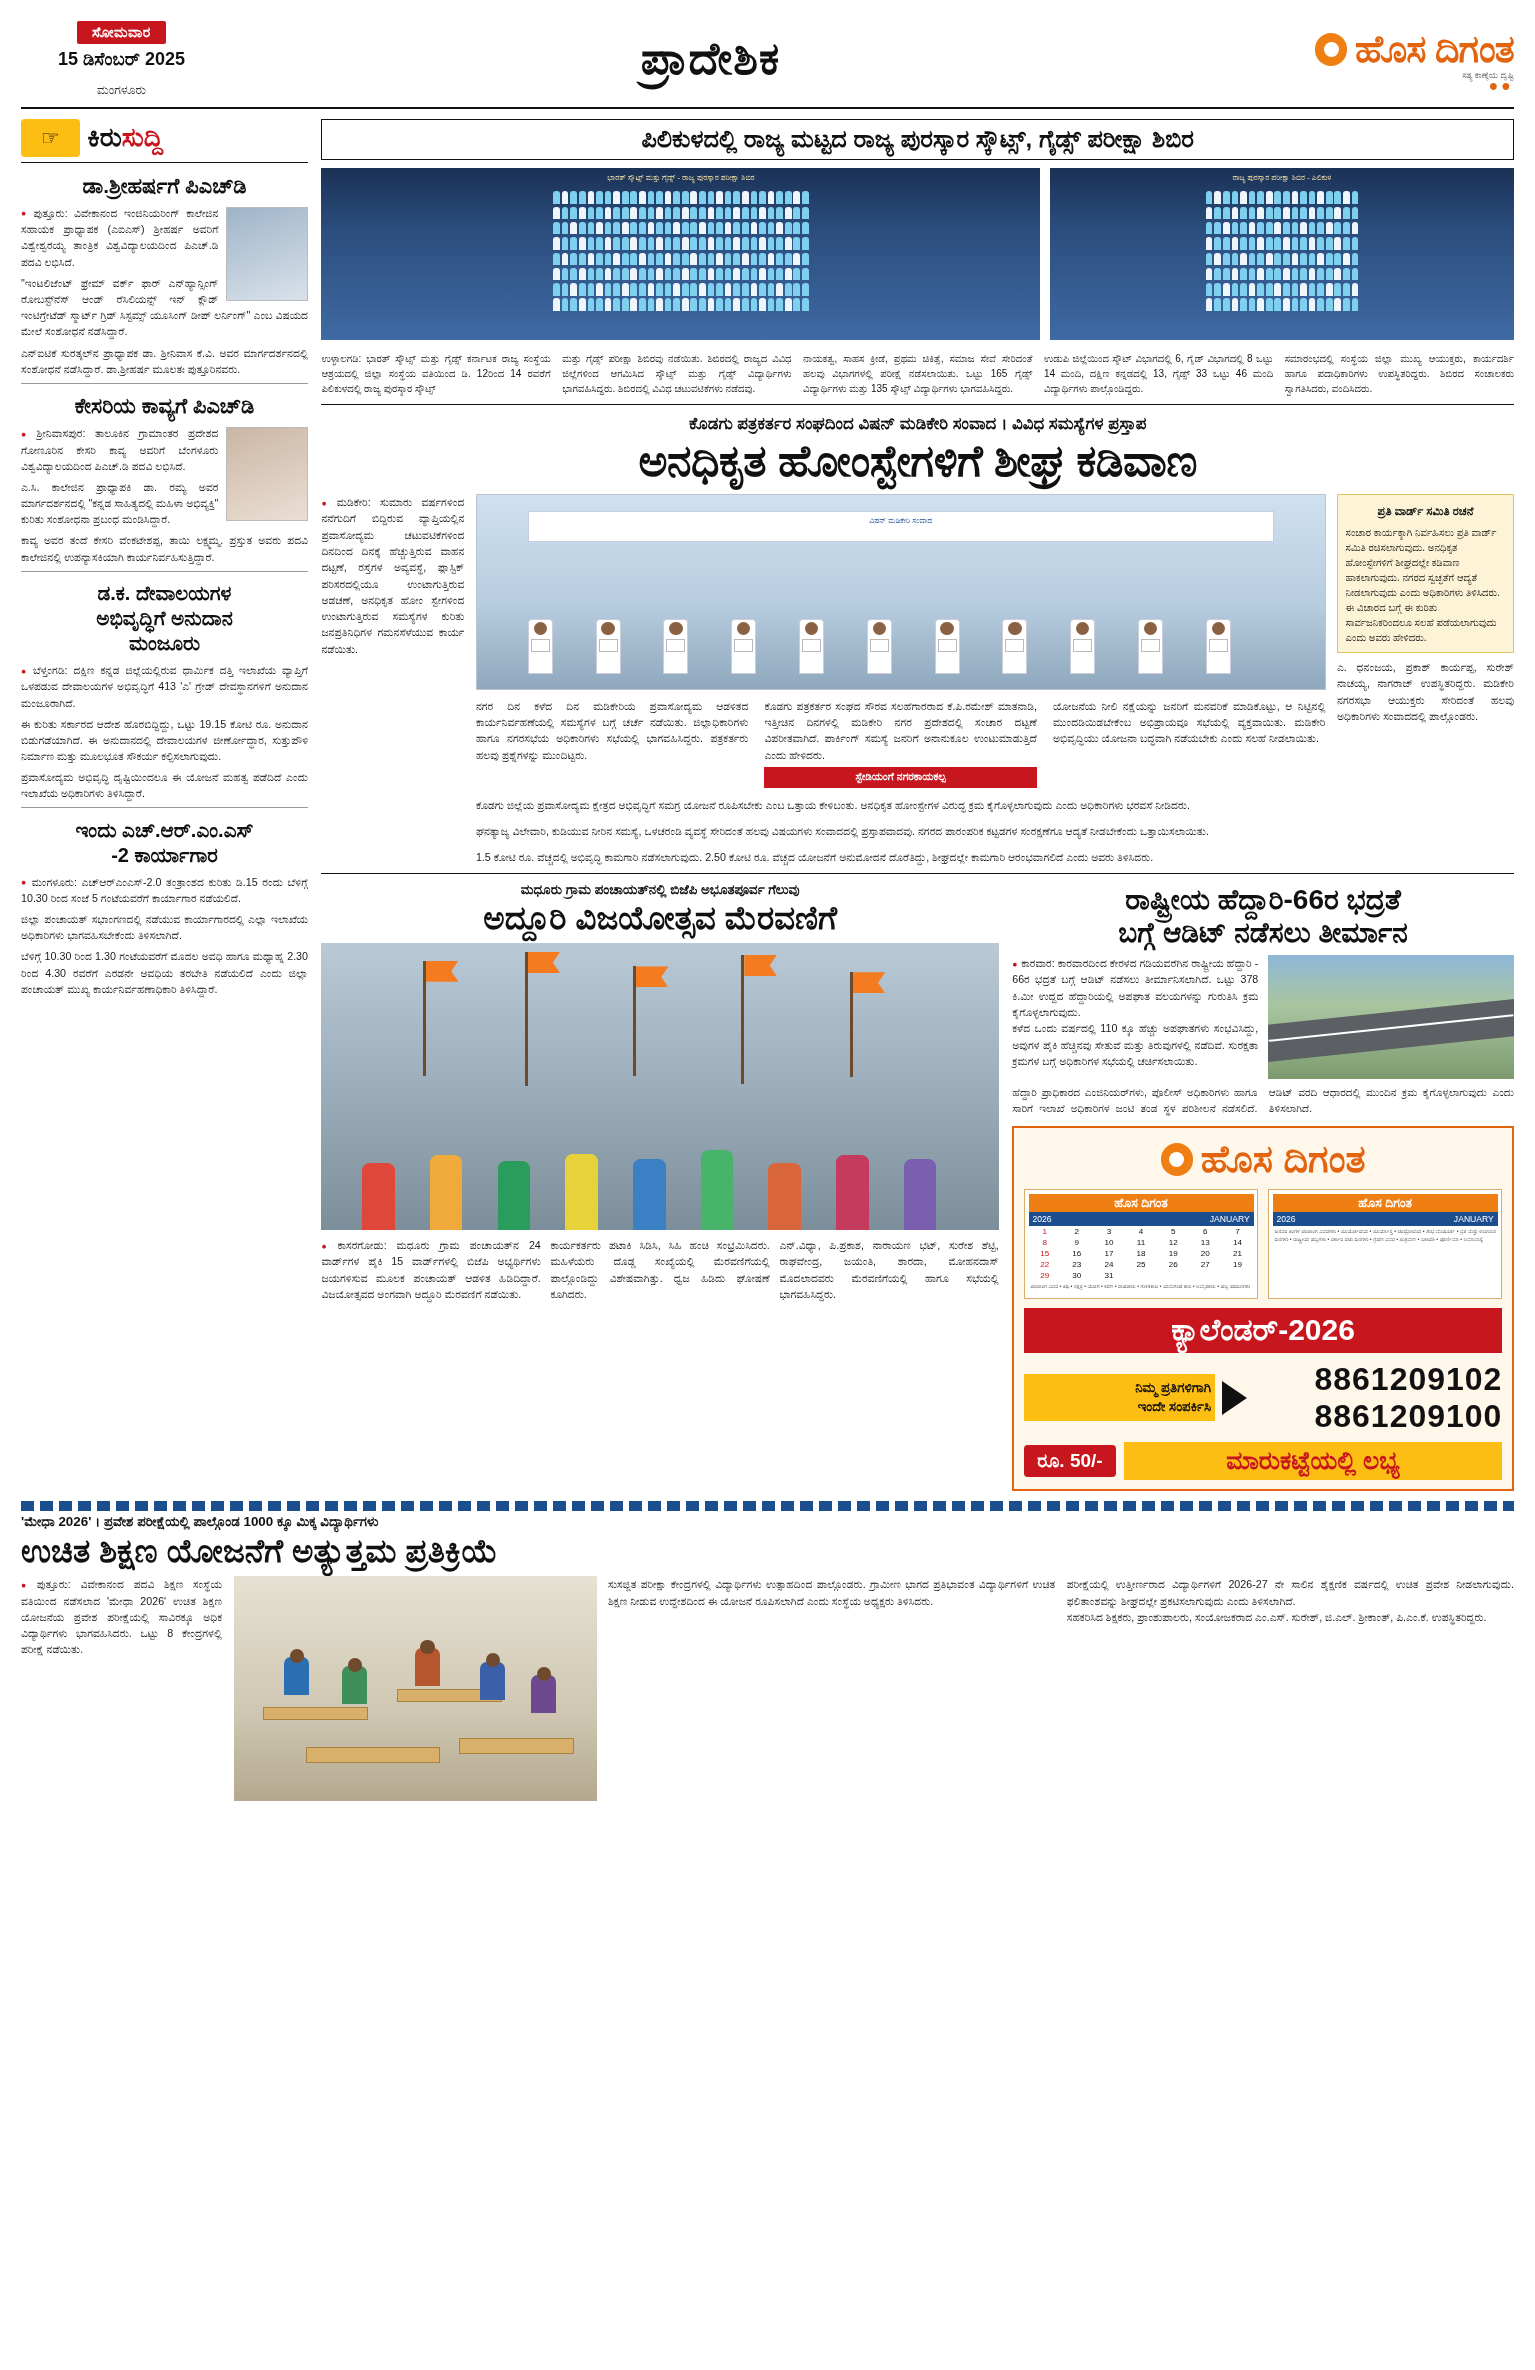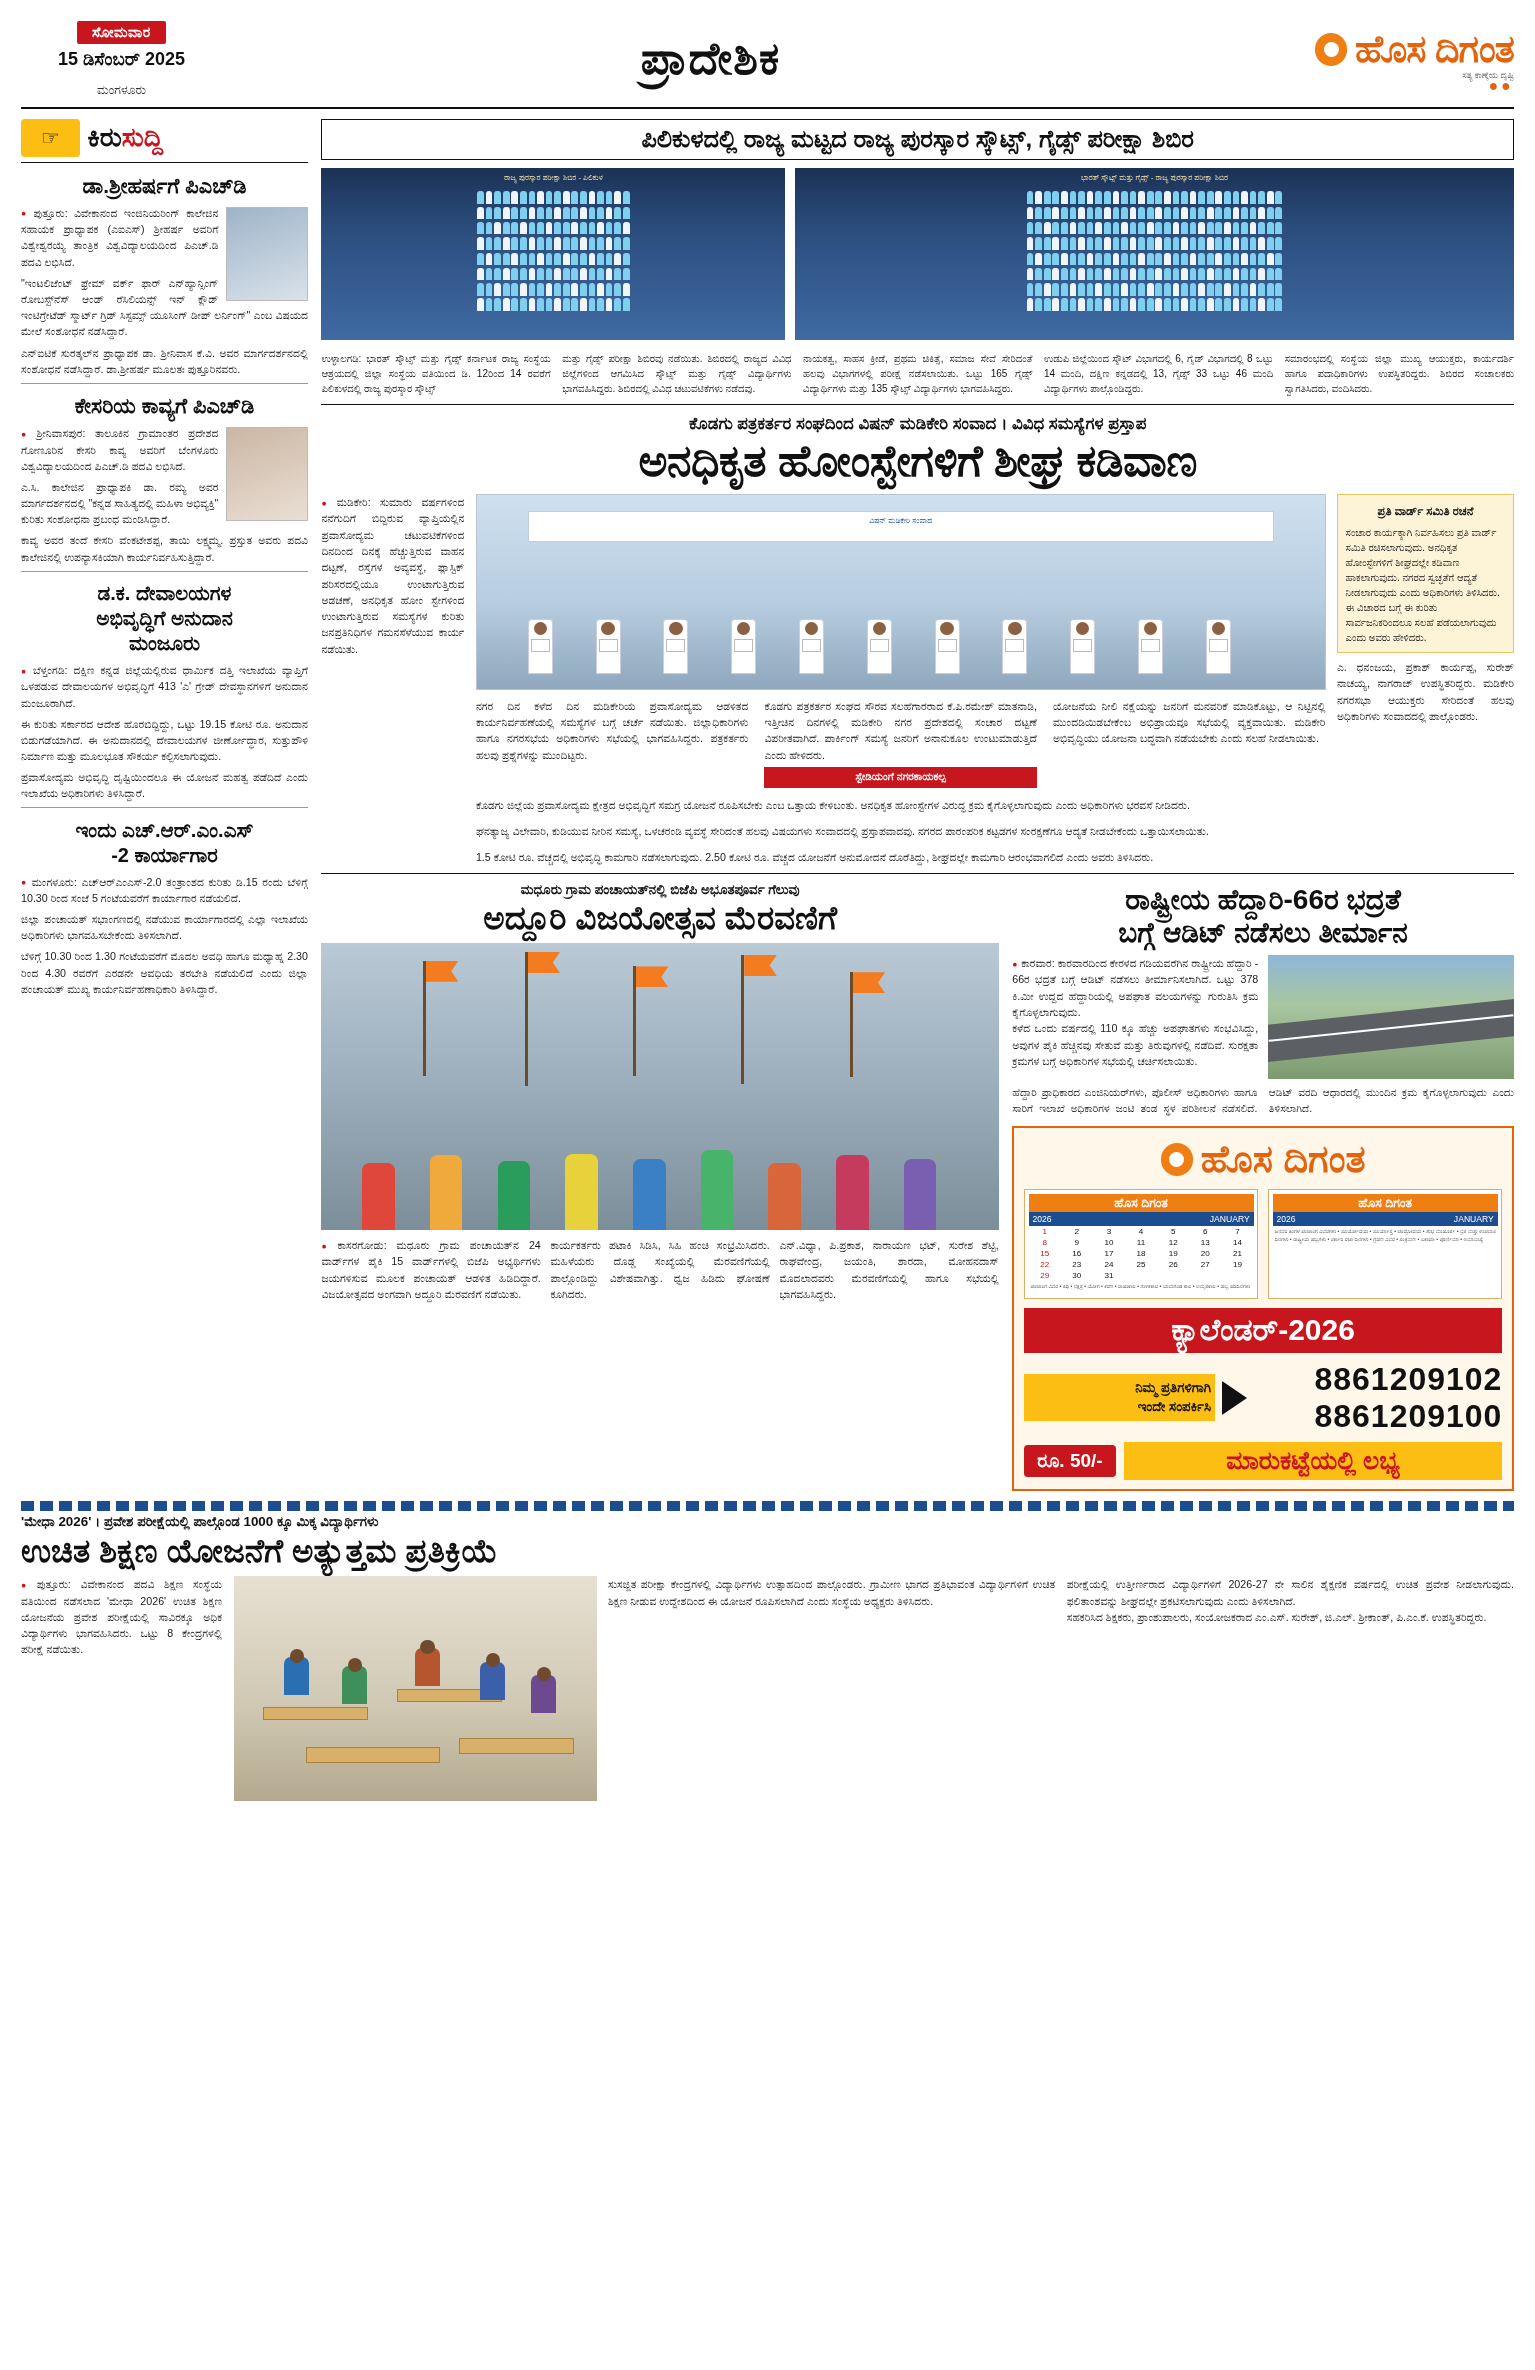--- a/index.html
+++ b/index.html
@@ -203,20 +203,281 @@
         <p>ಜಿಲ್ಲಾ ಪಂಚಾಯತ್ ಸಭಾಂಗಣದಲ್ಲಿ ನಡೆಯುವ ಕಾರ್ಯಾಗಾರದಲ್ಲಿ ಎಲ್ಲಾ ಇಲಾಖೆಯ ಅಧಿಕಾರಿಗಳು ಭಾಗವಹಿಸಬೇಕೆಂದು ತಿಳಿಸಲಾಗಿದೆ.</p>
         <p>ಬೆಳಿಗ್ಗೆ 10.30 ರಿಂದ 1.30 ಗಂಟೆಯವರೆಗೆ ಮೊದಲ ಅವಧಿ ಹಾಗೂ ಮಧ್ಯಾಹ್ನ 2.30 ರಿಂದ 4.30 ರವರೆಗೆ ಎರಡನೇ ಅವಧಿಯ ತರಬೇತಿ ನಡೆಯಲಿದೆ ಎಂದು ಜಿಲ್ಲಾ ಪಂಚಾಯತ್ ಮುಖ್ಯ ಕಾರ್ಯನಿರ್ವಹಣಾಧಿಕಾರಿ ತಿಳಿಸಿದ್ದಾರೆ.</p>
       </div>
     </div>
 
     <div class="col-main">
 
       <div class="top-banner">ಪಿಲಿಕುಳದಲ್ಲಿ ರಾಜ್ಯ ಮಟ್ಟದ ರಾಜ್ಯ ಪುರಸ್ಕಾರ ಸ್ಕೌಟ್ಸ್, ಗೈಡ್ಸ್ ಪರೀಕ್ಷಾ ಶಿಬಿರ</div>
 
       <div class="photo-row">
+        <div class="photo crowd" style="flex:1.55; height:172px;">
+          <div class="cap">ಭಾರತ್ ಸ್ಕೌಟ್ಸ್ ಮತ್ತು ಗೈಡ್ಸ್ - ರಾಜ್ಯ ಪುರಸ್ಕಾರ ಪರೀಕ್ಷಾ ಶಿಬಿರ</div>
+          <div class="rows">
+            <div class="prow">
+                <span class="ppl"></span>
+                <span class="ppl w"></span>
+                <span class="ppl"></span>
+                <span class="ppl"></span>
+                <span class="ppl w"></span>
+                <span class="ppl"></span>
+                <span class="ppl"></span>
+                <span class="ppl w"></span>
+                <span class="ppl"></span>
+                <span class="ppl"></span>
+                <span class="ppl w"></span>
+                <span class="ppl"></span>
+                <span class="ppl"></span>
+                <span class="ppl w"></span>
+                <span class="ppl"></span>
+                <span class="ppl"></span>
+                <span class="ppl w"></span>
+                <span class="ppl"></span>
+                <span class="ppl"></span>
+                <span class="ppl w"></span>
+                <span class="ppl"></span>
+                <span class="ppl"></span>
+                <span class="ppl w"></span>
+                <span class="ppl"></span>
+                <span class="ppl"></span>
+                <span class="ppl w"></span>
+                <span class="ppl"></span>
+                <span class="ppl"></span>
+                <span class="ppl w"></span>
+                <span class="ppl"></span>
+              </div>
+            <div class="prow">
+                <span class="ppl w"></span>
+                <span class="ppl"></span>
+                <span class="ppl"></span>
+                <span class="ppl w"></span>
+                <span class="ppl"></span>
+                <span class="ppl"></span>
+                <span class="ppl w"></span>
+                <span class="ppl"></span>
+                <span class="ppl"></span>
+                <span class="ppl w"></span>
+                <span class="ppl"></span>
+                <span class="ppl"></span>
+                <span class="ppl w"></span>
+                <span class="ppl"></span>
+                <span class="ppl"></span>
+                <span class="ppl w"></span>
+                <span class="ppl"></span>
+                <span class="ppl"></span>
+                <span class="ppl w"></span>
+                <span class="ppl"></span>
+                <span class="ppl"></span>
+                <span class="ppl w"></span>
+                <span class="ppl"></span>
+                <span class="ppl"></span>
+                <span class="ppl w"></span>
+                <span class="ppl"></span>
+                <span class="ppl"></span>
+                <span class="ppl w"></span>
+                <span class="ppl"></span>
+                <span class="ppl"></span>
+              </div>
+            <div class="prow">
+                <span class="ppl"></span>
+                <span class="ppl"></span>
+                <span class="ppl w"></span>
+                <span class="ppl"></span>
+                <span class="ppl"></span>
+                <span class="ppl w"></span>
+                <span class="ppl"></span>
+                <span class="ppl"></span>
+                <span class="ppl w"></span>
+                <span class="ppl"></span>
+                <span class="ppl"></span>
+                <span class="ppl w"></span>
+                <span class="ppl"></span>
+                <span class="ppl"></span>
+                <span class="ppl w"></span>
+                <span class="ppl"></span>
+                <span class="ppl"></span>
+                <span class="ppl w"></span>
+                <span class="ppl"></span>
+                <span class="ppl"></span>
+                <span class="ppl w"></span>
+                <span class="ppl"></span>
+                <span class="ppl"></span>
+                <span class="ppl w"></span>
+                <span class="ppl"></span>
+                <span class="ppl"></span>
+                <span class="ppl w"></span>
+                <span class="ppl"></span>
+                <span class="ppl"></span>
+                <span class="ppl"></span>
+              </div>
+            <div class="prow">
+                <span class="ppl w"></span>
+                <span class="ppl"></span>
+                <span class="ppl"></span>
+                <span class="ppl w"></span>
+                <span class="ppl"></span>
+                <span class="ppl"></span>
+                <span class="ppl w"></span>
+                <span class="ppl"></span>
+                <span class="ppl"></span>
+                <span class="ppl w"></span>
+                <span class="ppl"></span>
+                <span class="ppl"></span>
+                <span class="ppl w"></span>
+                <span class="ppl"></span>
+                <span class="ppl"></span>
+                <span class="ppl w"></span>
+                <span class="ppl"></span>
+                <span class="ppl"></span>
+                <span class="ppl w"></span>
+                <span class="ppl"></span>
+                <span class="ppl"></span>
+                <span class="ppl w"></span>
+                <span class="ppl"></span>
+                <span class="ppl"></span>
+                <span class="ppl w"></span>
+                <span class="ppl"></span>
+                <span class="ppl"></span>
+                <span class="ppl w"></span>
+                <span class="ppl"></span>
+                <span class="ppl"></span>
+              </div>
+            <div class="prow">
+                <span class="ppl"></span>
+                <span class="ppl w"></span>
+                <span class="ppl"></span>
+                <span class="ppl"></span>
+                <span class="ppl w"></span>
+                <span class="ppl"></span>
+                <span class="ppl"></span>
+                <span class="ppl w"></span>
+                <span class="ppl"></span>
+                <span class="ppl"></span>
+                <span class="ppl w"></span>
+                <span class="ppl"></span>
+                <span class="ppl"></span>
+                <span class="ppl w"></span>
+                <span class="ppl"></span>
+                <span class="ppl"></span>
+                <span class="ppl w"></span>
+                <span class="ppl"></span>
+                <span class="ppl"></span>
+                <span class="ppl w"></span>
+                <span class="ppl"></span>
+                <span class="ppl"></span>
+                <span class="ppl w"></span>
+                <span class="ppl"></span>
+                <span class="ppl"></span>
+                <span class="ppl w"></span>
+                <span class="ppl"></span>
+                <span class="ppl"></span>
+                <span class="ppl w"></span>
+                <span class="ppl"></span>
+              </div>
+            <div class="prow">
+                <span class="ppl w"></span>
+                <span class="ppl"></span>
+                <span class="ppl"></span>
+                <span class="ppl w"></span>
+                <span class="ppl"></span>
+                <span class="ppl"></span>
+                <span class="ppl w"></span>
+                <span class="ppl"></span>
+                <span class="ppl"></span>
+                <span class="ppl w"></span>
+                <span class="ppl"></span>
+                <span class="ppl"></span>
+                <span class="ppl w"></span>
+                <span class="ppl"></span>
+                <span class="ppl"></span>
+                <span class="ppl w"></span>
+                <span class="ppl"></span>
+                <span class="ppl"></span>
+                <span class="ppl w"></span>
+                <span class="ppl"></span>
+                <span class="ppl"></span>
+                <span class="ppl w"></span>
+                <span class="ppl"></span>
+                <span class="ppl"></span>
+                <span class="ppl w"></span>
+                <span class="ppl"></span>
+                <span class="ppl"></span>
+                <span class="ppl w"></span>
+                <span class="ppl"></span>
+                <span class="ppl"></span>
+              </div>
+            <div class="prow">
+                <span class="ppl"></span>
+                <span class="ppl"></span>
+                <span class="ppl w"></span>
+                <span class="ppl"></span>
+                <span class="ppl"></span>
+                <span class="ppl w"></span>
+                <span class="ppl"></span>
+                <span class="ppl"></span>
+                <span class="ppl w"></span>
+                <span class="ppl"></span>
+                <span class="ppl"></span>
+                <span class="ppl w"></span>
+                <span class="ppl"></span>
+                <span class="ppl"></span>
+                <span class="ppl w"></span>
+                <span class="ppl"></span>
+                <span class="ppl"></span>
+                <span class="ppl w"></span>
+                <span class="ppl"></span>
+                <span class="ppl"></span>
+                <span class="ppl w"></span>
+                <span class="ppl"></span>
+                <span class="ppl"></span>
+                <span class="ppl w"></span>
+                <span class="ppl"></span>
+                <span class="ppl"></span>
+                <span class="ppl w"></span>
+                <span class="ppl"></span>
+                <span class="ppl"></span>
+                <span class="ppl"></span>
+              </div>
+            <div class="prow">
+                <span class="ppl w"></span>
+                <span class="ppl"></span>
+                <span class="ppl"></span>
+                <span class="ppl w"></span>
+                <span class="ppl"></span>
+                <span class="ppl"></span>
+                <span class="ppl w"></span>
+                <span class="ppl"></span>
+                <span class="ppl"></span>
+                <span class="ppl w"></span>
+                <span class="ppl"></span>
+                <span class="ppl"></span>
+                <span class="ppl w"></span>
+                <span class="ppl"></span>
+                <span class="ppl"></span>
+                <span class="ppl w"></span>
+                <span class="ppl"></span>
+                <span class="ppl"></span>
+                <span class="ppl w"></span>
+                <span class="ppl"></span>
+                <span class="ppl"></span>
+                <span class="ppl w"></span>
+                <span class="ppl"></span>
+                <span class="ppl"></span>
+                <span class="ppl w"></span>
+                <span class="ppl"></span>
+                <span class="ppl"></span>
+                <span class="ppl w"></span>
+                <span class="ppl"></span>
+                <span class="ppl"></span>
+              </div>
+          </div>
+        </div>
         <div class="photo crowd" style="flex:1; height:172px;">
           <div class="cap">ರಾಜ್ಯ ಪುರಸ್ಕಾರ ಪರೀಕ್ಷಾ ಶಿಬಿರ - ಪಿಲಿಕುಳ</div>
           <div class="rows">
             <div class="prow">
                 <span class="ppl"></span>
                 <span class="ppl w"></span>
                 <span class="ppl"></span>
                 <span class="ppl"></span>
                 <span class="ppl w"></span>
                 <span class="ppl"></span>
@@ -347,281 +608,20 @@
                 <span class="ppl"></span>
                 <span class="ppl w"></span>
                 <span class="ppl"></span>
                 <span class="ppl"></span>
                 <span class="ppl w"></span>
                 <span class="ppl"></span>
                 <span class="ppl"></span>
                 <span class="ppl w"></span>
               </div>
             <div class="prow">
-                <span class="ppl w"></span>
-                <span class="ppl"></span>
-                <span class="ppl"></span>
-                <span class="ppl w"></span>
-                <span class="ppl"></span>
-                <span class="ppl"></span>
-                <span class="ppl w"></span>
-                <span class="ppl"></span>
-                <span class="ppl"></span>
-                <span class="ppl w"></span>
-                <span class="ppl"></span>
-                <span class="ppl"></span>
-                <span class="ppl w"></span>
-                <span class="ppl"></span>
-                <span class="ppl"></span>
-                <span class="ppl w"></span>
-                <span class="ppl"></span>
-                <span class="ppl"></span>
-              </div>
-          </div>
-        </div>
-        <div class="photo crowd" style="flex:1.55; height:172px;">
-          <div class="cap">ಭಾರತ್ ಸ್ಕೌಟ್ಸ್ ಮತ್ತು ಗೈಡ್ಸ್ - ರಾಜ್ಯ ಪುರಸ್ಕಾರ ಪರೀಕ್ಷಾ ಶಿಬಿರ</div>
-          <div class="rows">
-            <div class="prow">
-                <span class="ppl"></span>
-                <span class="ppl w"></span>
-                <span class="ppl"></span>
-                <span class="ppl"></span>
-                <span class="ppl w"></span>
-                <span class="ppl"></span>
-                <span class="ppl"></span>
-                <span class="ppl w"></span>
-                <span class="ppl"></span>
-                <span class="ppl"></span>
-                <span class="ppl w"></span>
-                <span class="ppl"></span>
-                <span class="ppl"></span>
-                <span class="ppl w"></span>
-                <span class="ppl"></span>
-                <span class="ppl"></span>
-                <span class="ppl w"></span>
-                <span class="ppl"></span>
-                <span class="ppl"></span>
-                <span class="ppl w"></span>
-                <span class="ppl"></span>
-                <span class="ppl"></span>
-                <span class="ppl w"></span>
-                <span class="ppl"></span>
-                <span class="ppl"></span>
-                <span class="ppl w"></span>
-                <span class="ppl"></span>
-                <span class="ppl"></span>
-                <span class="ppl w"></span>
-                <span class="ppl"></span>
-              </div>
-            <div class="prow">
-                <span class="ppl w"></span>
-                <span class="ppl"></span>
-                <span class="ppl"></span>
-                <span class="ppl w"></span>
-                <span class="ppl"></span>
-                <span class="ppl"></span>
-                <span class="ppl w"></span>
-                <span class="ppl"></span>
-                <span class="ppl"></span>
-                <span class="ppl w"></span>
-                <span class="ppl"></span>
-                <span class="ppl"></span>
-                <span class="ppl w"></span>
-                <span class="ppl"></span>
-                <span class="ppl"></span>
-                <span class="ppl w"></span>
-                <span class="ppl"></span>
-                <span class="ppl"></span>
-                <span class="ppl w"></span>
-                <span class="ppl"></span>
-                <span class="ppl"></span>
-                <span class="ppl w"></span>
-                <span class="ppl"></span>
-                <span class="ppl"></span>
-                <span class="ppl w"></span>
-                <span class="ppl"></span>
-                <span class="ppl"></span>
-                <span class="ppl w"></span>
-                <span class="ppl"></span>
-                <span class="ppl"></span>
-              </div>
-            <div class="prow">
-                <span class="ppl"></span>
-                <span class="ppl"></span>
-                <span class="ppl w"></span>
-                <span class="ppl"></span>
-                <span class="ppl"></span>
-                <span class="ppl w"></span>
-                <span class="ppl"></span>
-                <span class="ppl"></span>
-                <span class="ppl w"></span>
-                <span class="ppl"></span>
-                <span class="ppl"></span>
-                <span class="ppl w"></span>
-                <span class="ppl"></span>
-                <span class="ppl"></span>
-                <span class="ppl w"></span>
-                <span class="ppl"></span>
-                <span class="ppl"></span>
-                <span class="ppl w"></span>
-                <span class="ppl"></span>
-                <span class="ppl"></span>
-                <span class="ppl w"></span>
-                <span class="ppl"></span>
-                <span class="ppl"></span>
-                <span class="ppl w"></span>
-                <span class="ppl"></span>
-                <span class="ppl"></span>
-                <span class="ppl w"></span>
-                <span class="ppl"></span>
-                <span class="ppl"></span>
-                <span class="ppl"></span>
-              </div>
-            <div class="prow">
-                <span class="ppl w"></span>
-                <span class="ppl"></span>
-                <span class="ppl"></span>
-                <span class="ppl w"></span>
-                <span class="ppl"></span>
-                <span class="ppl"></span>
-                <span class="ppl w"></span>
-                <span class="ppl"></span>
-                <span class="ppl"></span>
-                <span class="ppl w"></span>
-                <span class="ppl"></span>
-                <span class="ppl"></span>
-                <span class="ppl w"></span>
-                <span class="ppl"></span>
-                <span class="ppl"></span>
-                <span class="ppl w"></span>
-                <span class="ppl"></span>
-                <span class="ppl"></span>
-                <span class="ppl w"></span>
-                <span class="ppl"></span>
-                <span class="ppl"></span>
-                <span class="ppl w"></span>
-                <span class="ppl"></span>
-                <span class="ppl"></span>
-                <span class="ppl w"></span>
-                <span class="ppl"></span>
-                <span class="ppl"></span>
-                <span class="ppl w"></span>
-                <span class="ppl"></span>
-                <span class="ppl"></span>
-              </div>
-            <div class="prow">
-                <span class="ppl"></span>
-                <span class="ppl w"></span>
-                <span class="ppl"></span>
-                <span class="ppl"></span>
-                <span class="ppl w"></span>
-                <span class="ppl"></span>
-                <span class="ppl"></span>
-                <span class="ppl w"></span>
-                <span class="ppl"></span>
-                <span class="ppl"></span>
-                <span class="ppl w"></span>
-                <span class="ppl"></span>
-                <span class="ppl"></span>
-                <span class="ppl w"></span>
-                <span class="ppl"></span>
-                <span class="ppl"></span>
-                <span class="ppl w"></span>
-                <span class="ppl"></span>
-                <span class="ppl"></span>
-                <span class="ppl w"></span>
-                <span class="ppl"></span>
-                <span class="ppl"></span>
-                <span class="ppl w"></span>
-                <span class="ppl"></span>
-                <span class="ppl"></span>
-                <span class="ppl w"></span>
-                <span class="ppl"></span>
-                <span class="ppl"></span>
-                <span class="ppl w"></span>
-                <span class="ppl"></span>
-              </div>
-            <div class="prow">
-                <span class="ppl w"></span>
-                <span class="ppl"></span>
-                <span class="ppl"></span>
-                <span class="ppl w"></span>
-                <span class="ppl"></span>
-                <span class="ppl"></span>
-                <span class="ppl w"></span>
-                <span class="ppl"></span>
-                <span class="ppl"></span>
-                <span class="ppl w"></span>
-                <span class="ppl"></span>
-                <span class="ppl"></span>
-                <span class="ppl w"></span>
-                <span class="ppl"></span>
-                <span class="ppl"></span>
-                <span class="ppl w"></span>
-                <span class="ppl"></span>
-                <span class="ppl"></span>
-                <span class="ppl w"></span>
-                <span class="ppl"></span>
-                <span class="ppl"></span>
-                <span class="ppl w"></span>
-                <span class="ppl"></span>
-                <span class="ppl"></span>
-                <span class="ppl w"></span>
-                <span class="ppl"></span>
-                <span class="ppl"></span>
-                <span class="ppl w"></span>
-                <span class="ppl"></span>
-                <span class="ppl"></span>
-              </div>
-            <div class="prow">
-                <span class="ppl"></span>
-                <span class="ppl"></span>
-                <span class="ppl w"></span>
-                <span class="ppl"></span>
-                <span class="ppl"></span>
-                <span class="ppl w"></span>
-                <span class="ppl"></span>
-                <span class="ppl"></span>
-                <span class="ppl w"></span>
-                <span class="ppl"></span>
-                <span class="ppl"></span>
-                <span class="ppl w"></span>
-                <span class="ppl"></span>
-                <span class="ppl"></span>
-                <span class="ppl w"></span>
-                <span class="ppl"></span>
-                <span class="ppl"></span>
-                <span class="ppl w"></span>
-                <span class="ppl"></span>
-                <span class="ppl"></span>
-                <span class="ppl w"></span>
-                <span class="ppl"></span>
-                <span class="ppl"></span>
-                <span class="ppl w"></span>
-                <span class="ppl"></span>
-                <span class="ppl"></span>
-                <span class="ppl w"></span>
-                <span class="ppl"></span>
-                <span class="ppl"></span>
-                <span class="ppl"></span>
-              </div>
-            <div class="prow">
-                <span class="ppl w"></span>
-                <span class="ppl"></span>
-                <span class="ppl"></span>
-                <span class="ppl w"></span>
-                <span class="ppl"></span>
-                <span class="ppl"></span>
-                <span class="ppl w"></span>
-                <span class="ppl"></span>
-                <span class="ppl"></span>
-                <span class="ppl w"></span>
-                <span class="ppl"></span>
-                <span class="ppl"></span>
                 <span class="ppl w"></span>
                 <span class="ppl"></span>
                 <span class="ppl"></span>
                 <span class="ppl w"></span>
                 <span class="ppl"></span>
                 <span class="ppl"></span>
                 <span class="ppl w"></span>
                 <span class="ppl"></span>
                 <span class="ppl"></span>
                 <span class="ppl w"></span>

